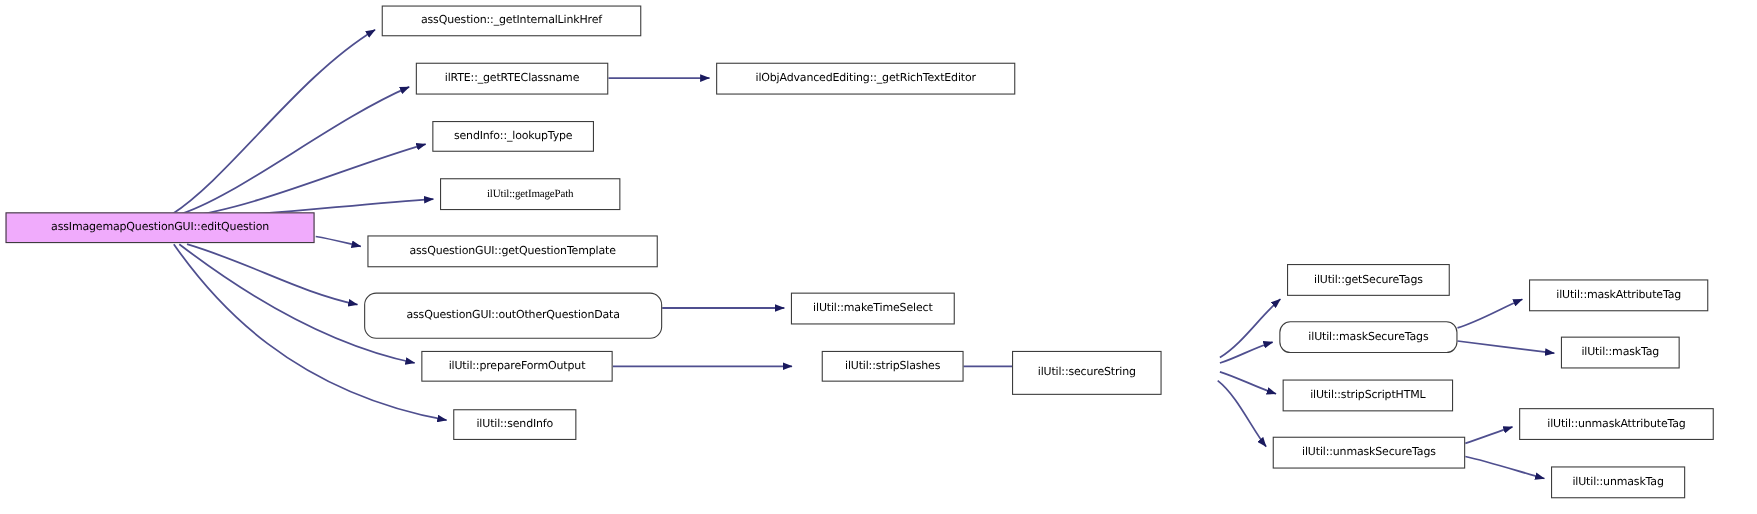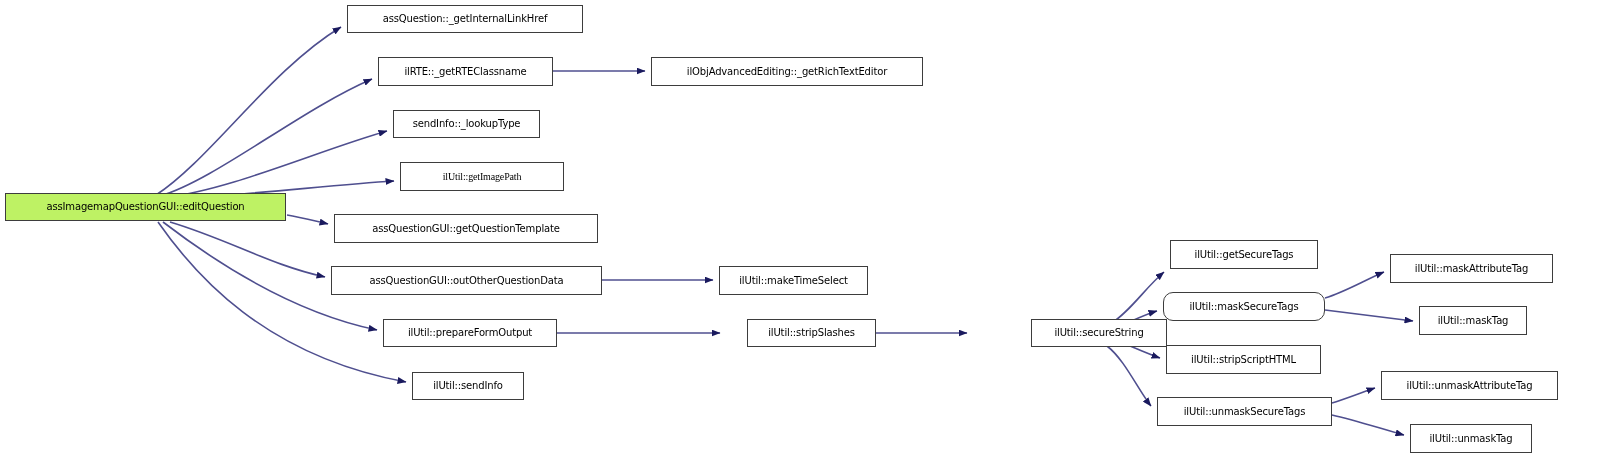--- a/index.html
+++ b/index.html
@@ -33,21 +33,21 @@
     background: #ffffff;
     color: #000000;
     font-size: 10px;
     line-height: 1;
     letter-spacing: -0.15px;
     white-space: nowrap;
     padding: 0 8px;
     z-index: 2;
   }
   .node.root {
-    background: #bef264;
+    background: #f0abfc;
     border-color: #3d3d3d;
   }
   .node-label {
     display: block;
   }
 </style>
 </head>
 <body>
 
 <div id="canvas">
@@ -95,33 +95,33 @@
       </div>
       <div class="node" style="left: 393px; top: 110px; width: 147px; height: 28px;">
         <span class="node-label">sendInfo::_lookupType</span>
       </div>
       <div class="node" style="left: 400px; top: 162px; width: 164px; height: 29px; font-family: Liberation Serif, serif;">
         <span class="node-label">ilUtil::getImagePath</span>
       </div>
       <div class="node" style="left: 334px; top: 214px; width: 264px; height: 29px;">
         <span class="node-label">assQuestionGUI::getQuestionTemplate</span>
       </div>
-      <div class="node" style="left: 331px; top: 266px; width: 271px; height: 29px;">
+      <div class="node" style="left: 331px; top: 266px; width: 271px; height: 42px; border-radius: 11px;">
         <span class="node-label">assQuestionGUI::outOtherQuestionData</span>
       </div>
       <div class="node" style="left: 719px; top: 266px; width: 149px; height: 29px;">
         <span class="node-label">ilUtil::makeTimeSelect</span>
       </div>
       <div class="node" style="left: 383px; top: 319px; width: 174px; height: 28px;">
         <span class="node-label">ilUtil::prepareFormOutput</span>
       </div>
       <div class="node" style="left: 726px; top: 319px; width: 129px; height: 28px; margin-left: 21px;">
         <span class="node-label">ilUtil::stripSlashes</span>
       </div>
-      <div class="node" style="left: 1031px; top: 319px; width: 136px; height: 28px;">
+      <div class="node" style="left: 920px; top: 319px; width: 136px; height: 40px;">
         <span class="node-label">ilUtil::secureString</span>
       </div>
       <div class="node" style="left: 412px; top: 372px; width: 112px; height: 28px;">
         <span class="node-label">ilUtil::sendInfo</span>
       </div>
       <div class="node" style="left: 1170px; top: 240px; width: 148px; height: 29px;">
         <span class="node-label">ilUtil::getSecureTags</span>
       </div>
       <div class="node" style="left: 1163px; top: 292px; width: 162px; height: 29px; border-radius: 10px;">
         <span class="node-label">ilUtil::maskSecureTags</span>

